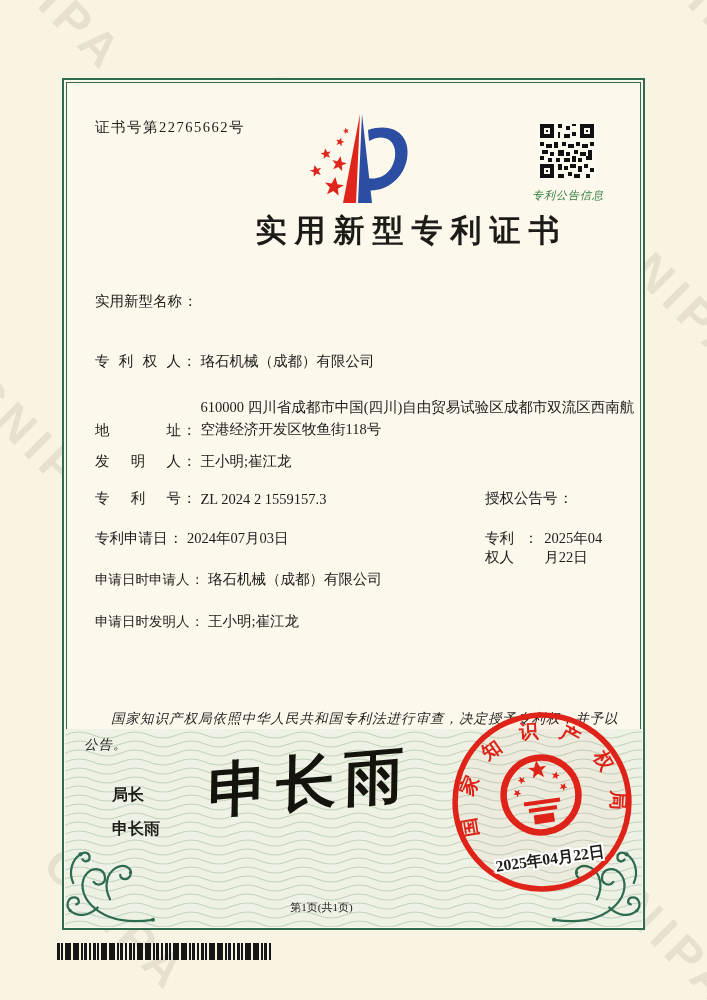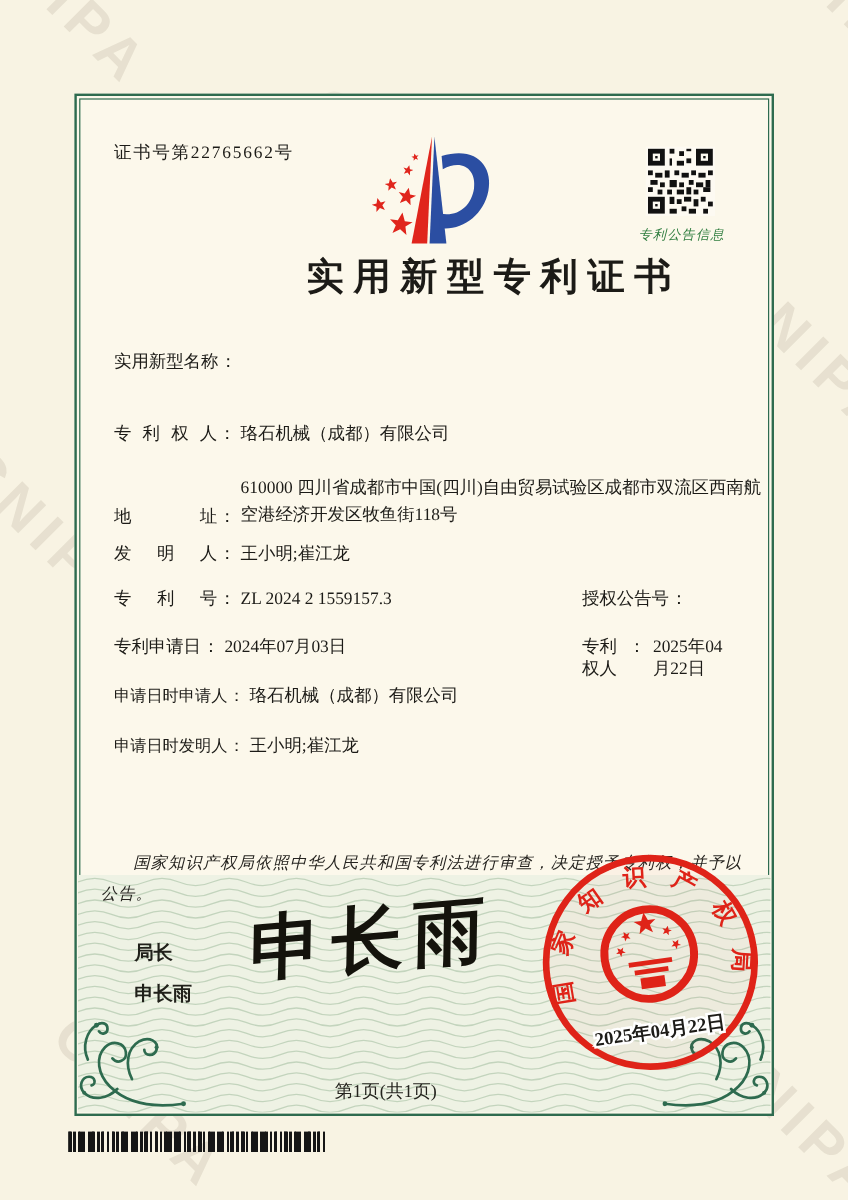--- a/index.html
+++ b/index.html
@@ -59,21 +59,21 @@
     font-weight:bold;font-size:16px;line-height:34px;color:#20201a;
   }
   .signature{
     position:absolute;left:208px;top:742px;z-index:4;width:230px;
     font-size:60px;font-weight:bold;letter-spacing:8px;color:#14130c;
     transform:rotate(-5deg) skewX(-6deg);white-space:nowrap;
   }
   .seal{position:absolute;left:446px;top:706px;width:192px;height:192px;z-index:5;transform:rotate(-8deg);}
   .page-info{
     position:absolute;left:62px;top:900px;width:519px;text-align:center;
-    font-size:15px;z-index:4;color:#24231e;
+    font-size:11px;z-index:4;color:#24231e;
   }
   .barcode{
     position:absolute;left:57px;top:943px;width:214px;height:17px;
     background-image:
       repeating-linear-gradient(90deg,#161616 0 2px,transparent 2px 4px),
       repeating-linear-gradient(90deg,#161616 0 3px,transparent 3px 9px);
   }
 </style>
 </head>
 <body>

